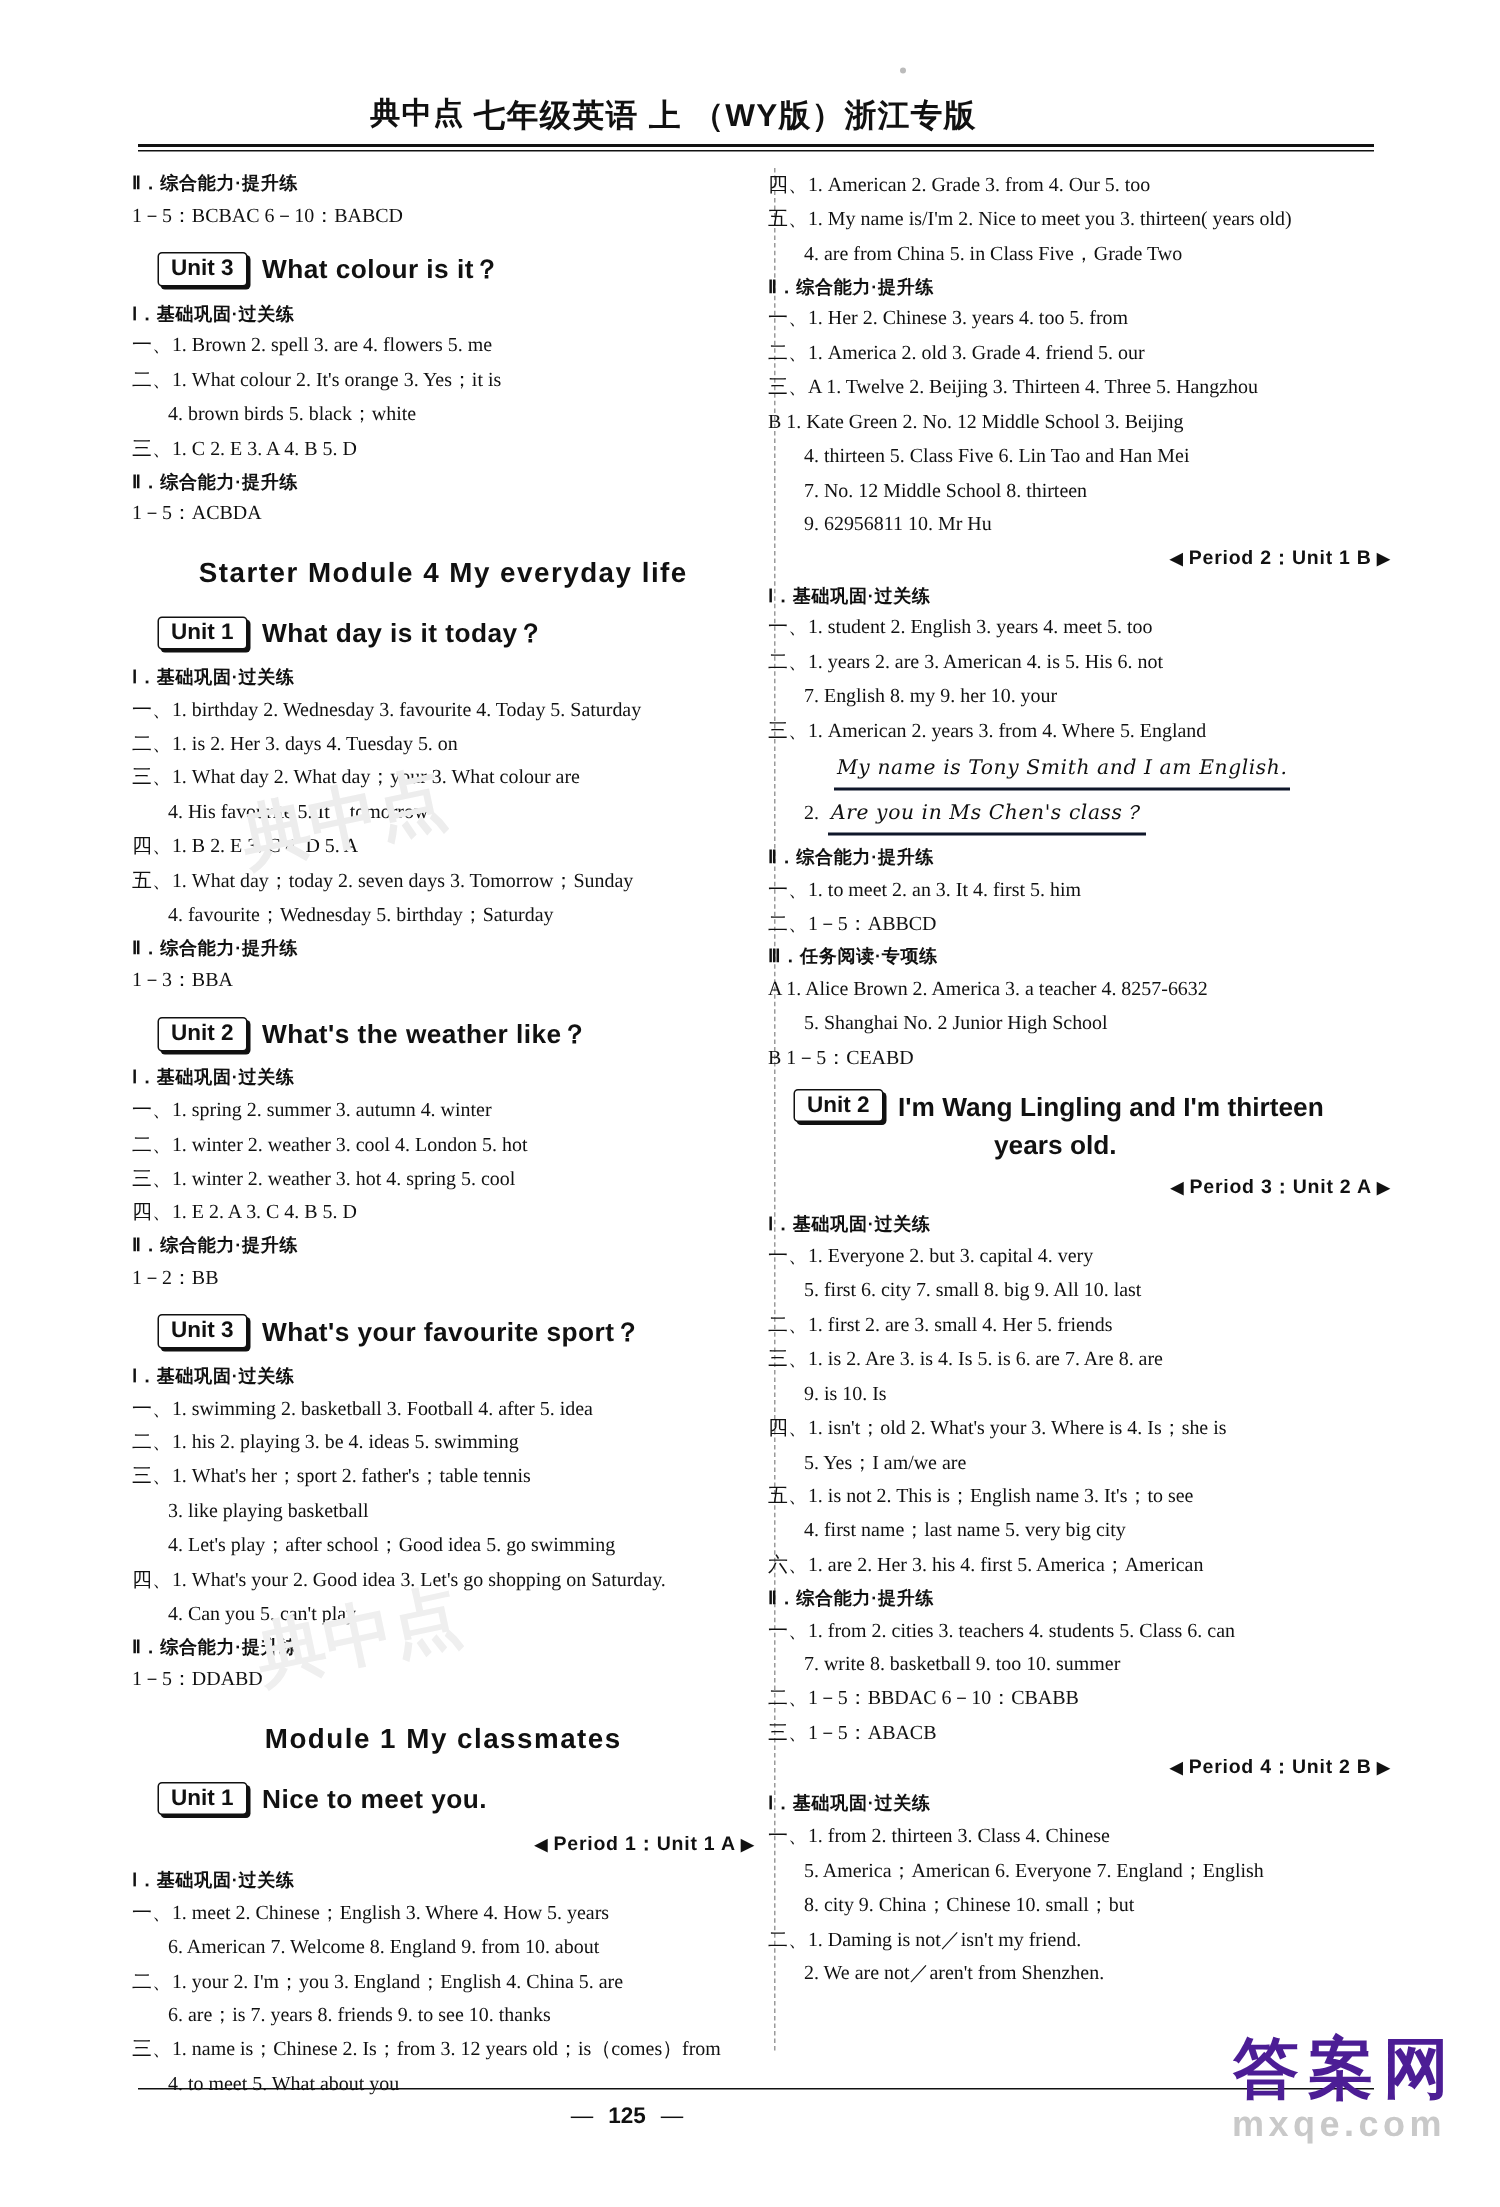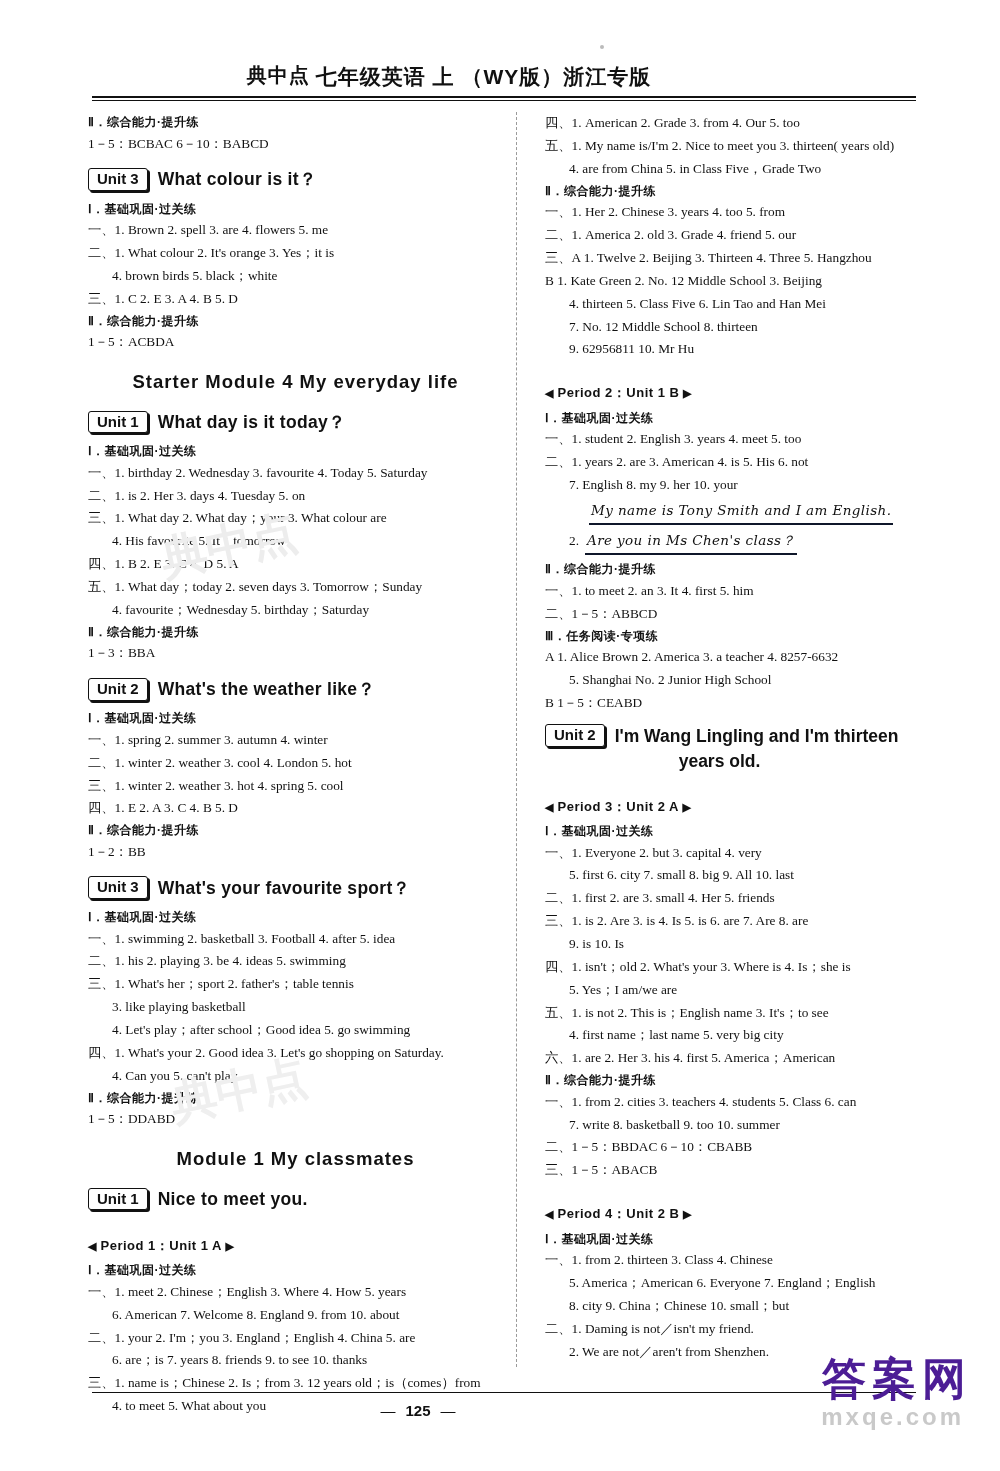--- a/index.html
+++ b/index.html
@@ -39,21 +39,21 @@
   }
   
   .col{
     position:absolute;
     top:112px;
     width:415px;
     font-size:13.3px;
     line-height:1.72;
   }
   .col-left{left:88px;}
-  .col-right{left:545px;}
+  .col-right{left:512px;}
   .divider{
     position:absolute;top:112px;left:516px;width:1px;height:1255px;
     border-left:1px dashed #9a9a9a;
   }
   
   .line{white-space:nowrap;}
   .indent{padding-left:24px;}
   .sec{
     font-family:"Liberation Sans", sans-serif;
     font-size:12px;
@@ -69,41 +69,42 @@
     display:inline-block;
     border:1.6px solid #111;
     border-radius:3px;
     padding:2px 8px 3px 8px;
     font-family:"Liberation Sans", sans-serif;
     font-weight:bold;
     font-size:15px;
     line-height:1.05;
     box-shadow:2px 2px 0 #111;
     background:#fff;
+    margin-left:17px;
   }
   .unit-title{
     font-family:"Liberation Sans", sans-serif;
     font-weight:bold;
     font-size:17.5px;
     letter-spacing:.3px;
   }
   .module-title{
     text-align:center;
     font-family:"Liberation Sans", sans-serif;
     font-weight:bold;
     font-size:18.5px;
     margin:12px 0 6px 0;
     letter-spacing:1px;
   }
   .period{
-    text-align:left;
+    text-align:right;
     font-family:"Liberation Sans", sans-serif;
     font-weight:bold;
     font-size:13px;
-    margin:21px 0 3px 0;
+    margin:0 0 3px 0;
     letter-spacing:.5px;
   }
   .period .tri{font-size:11px;}
   .bigunit{
     font-family:"Liberation Sans", sans-serif;
     font-weight:bold;
     font-size:17.5px;
     line-height:1.45;
   }
   .bigunit .cont{display:block;padding-left:64px;}
@@ -245,20 +246,21 @@
       <div class="line">三、A   1. Twelve   2. Beijing   3. Thirteen   4. Three   5. Hangzhou</div>
       <div class="line">B   1. Kate Green   2. No. 12 Middle School   3. Beijing</div>
       <div class="line indent">4. thirteen   5. Class Five   6. Lin Tao and Han Mei</div>
       <div class="line indent">7. No. 12 Middle School   8. thirteen</div>
       <div class="line indent">9. 62956811   10. Mr Hu</div>
       <div class="period"><span class="tri">◀ </span><span>Period 2：Unit 1 B</span><span class="tri"> ▶</span></div>
       <div class="line sec">Ⅰ．基础巩固·过关练</div>
       <div class="line">一、1. student   2. English   3. years   4. meet   5. too</div>
       <div class="line">二、1. years   2. are   3. American   4. is   5. His   6. not</div>
       <div class="line indent">7. English   8. my   9. her   10. your</div>
+      <div class="line">三、1. American   2. years   3. from   4. Where   5. England</div>
       <div class="handrow" style="padding-left: 44px;"><span class="hand">My name is Tony Smith and I am English.</span></div>
       <div class="handrow"><span style="margin-right: 6px;">2.</span><span class="hand">Are you in Ms Chen's class？</span></div>
       <div class="line sec">Ⅱ．综合能力·提升练</div>
       <div class="line">一、1. to meet   2. an   3. It   4. first   5. him</div>
       <div class="line">二、1－5：ABBCD</div>
       <div class="line sec">Ⅲ．任务阅读·专项练</div>
       <div class="line">A   1. Alice Brown   2. America   3. a teacher   4. 8257-6632</div>
       <div class="line indent">5. Shanghai No. 2 Junior High School</div>
       <div class="line">B   1－5：CEABD</div>
       <div class="unit-row" style="align-items: flex-start;">

